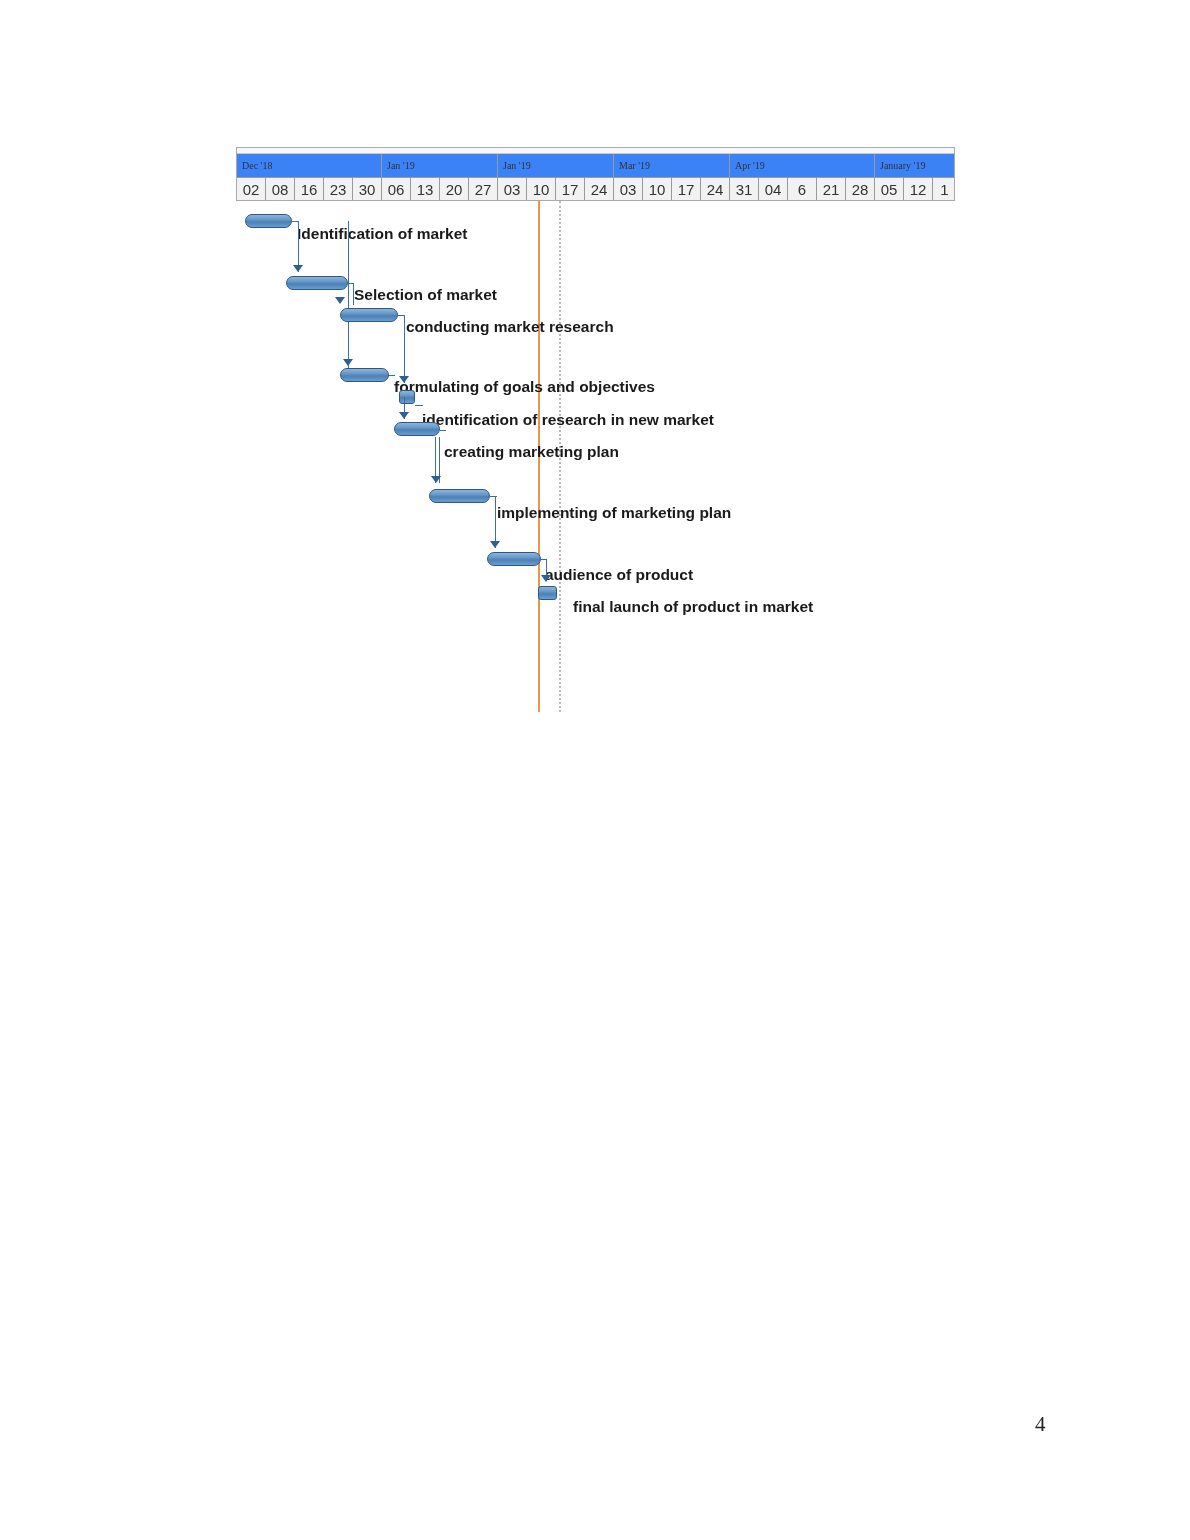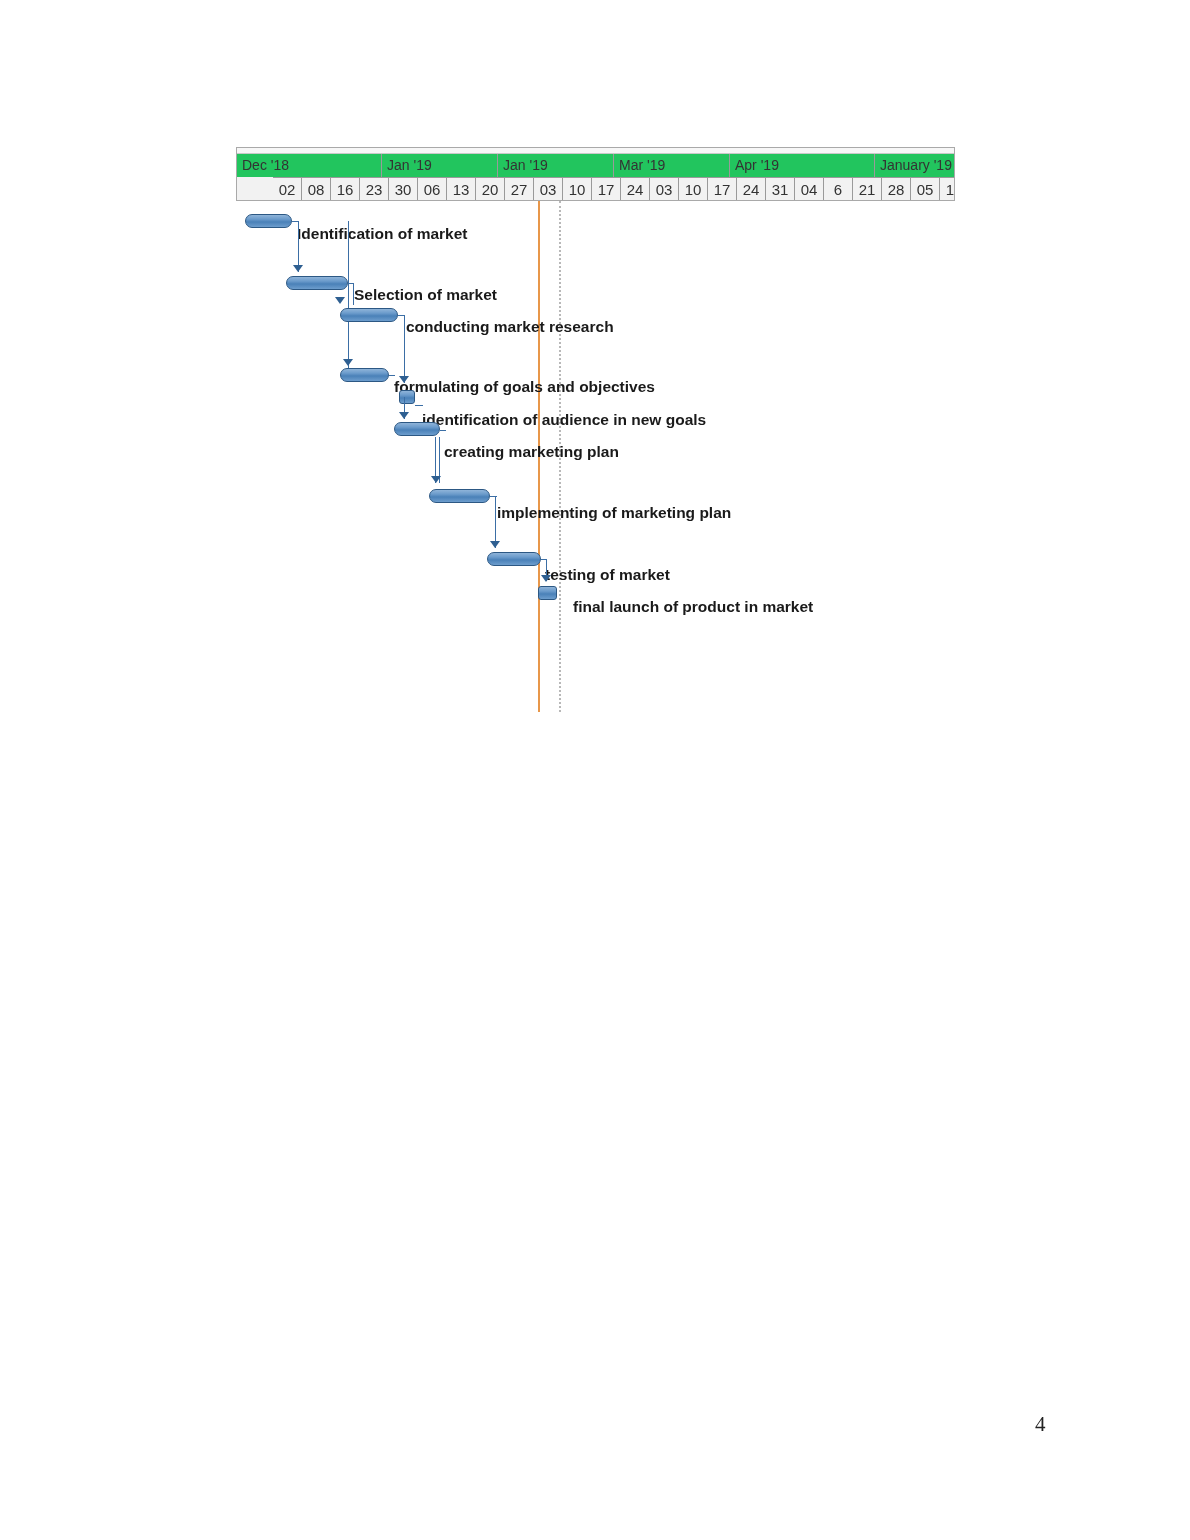--- a/index.html
+++ b/index.html
@@ -62,42 +62,42 @@
     height: 24px;
     width: 719px;
   }
   .month-cell {
     position: absolute;
     top: 0;
     height: 23px;
     line-height: 23px;
     box-sizing: border-box;
     border-right: 1px solid #9a9a9a;
-    background: #22c55e;
+    background: #3b82f6;
     color: #333333;
-    font-size: 14px;
+    font-size: 10px;
     padding-left: 5px;
     white-space: nowrap;
     overflow: hidden;
+    font-family: Liberation Serif, serif;
   }
   .week-cell {
     position: absolute;
     top: 0;
     height: 24px;
     line-height: 24px;
     box-sizing: border-box;
     border-right: 1px solid #9a9a9a;
     border-top: 1px solid #9a9a9a;
     background: #f2f2f2;
     color: #333333;
     font-size: 15px;
     text-align: center;
     white-space: nowrap;
     overflow: hidden;
-    margin-left: 36px;
   }
 
   
   .tl-body {
     position: absolute;
     left: 0;
     top: 54px;
     width: 719px;
     height: 526px;
     background: #ffffff;
@@ -243,41 +243,41 @@
     <div class="lnk lnk-v" style="left:168px;top:114px;height:16px;"></div>
 
     <div class="bar" style="left:104px;top:167px;width:49px;"></div>
     <div class="task-label" style="left:158px;top:166px;">formulating of goals and objectives</div>
 
     <div class="lnk lnk-h" style="left:153px;top:174px;width:6px;"></div>
     <div class="lnk lnk-v" style="left:168px;top:130px;height:52px;"></div>
     <div class="arrow-down" style="left:163px;top:175px;"></div>
 
     <div class="bar milestone" style="left:163px;top:189px;width:16px;"></div>
-    <div class="task-label" style="left:186px;top:199px;">identification of audience in new goals</div>
+    <div class="task-label" style="left:186px;top:199px;">identification of research in new market</div>
     <div class="lnk lnk-h" style="left:179px;top:204px;width:8px;"></div>
     <div class="lnk lnk-v" style="left:168px;top:196px;height:22px;"></div>
     <div class="arrow-down" style="left:163px;top:211px;"></div>
 
     <div class="bar" style="left:158px;top:221px;width:46px;"></div>
     <div class="task-label" style="left:208px;top:231px;">creating marketing plan</div>
 
     <div class="lnk lnk-h" style="left:204px;top:229px;width:6px;"></div>
     <div class="lnk lnk-v" style="left:203px;top:236px;height:46px;"></div>
     <div class="lnk lnk-v" style="left:199px;top:236px;height:46px;"></div>
     <div class="arrow-down" style="left:195px;top:275px;"></div>
 
     <div class="bar" style="left:193px;top:288px;width:61px;"></div>
     <div class="task-label" style="left:261px;top:292px;">implementing of marketing plan</div>
     <div class="lnk lnk-h" style="left:254px;top:295px;width:7px;"></div>
     <div class="lnk lnk-v" style="left:259px;top:295px;height:52px;"></div>
     <div class="arrow-down" style="left:254px;top:340px;"></div>
 
     <div class="bar" style="left:251px;top:351px;width:54px;"></div>
-    <div class="task-label" style="left:309px;top:354px;">testing of market</div>
+    <div class="task-label" style="left:309px;top:354px;">audience of product</div>
     <div class="lnk lnk-h" style="left:305px;top:358px;width:6px;"></div>
     <div class="lnk lnk-v" style="left:310px;top:358px;height:22px;"></div>
     <div class="arrow-down" style="left:305px;top:374px;"></div>
 
     <div class="bar milestone" style="left:302px;top:385px;width:19px;"></div>
     <div class="task-label" style="left:337px;top:386px;">final launch of product in market</div>
 
   </div>
 </div>
 

